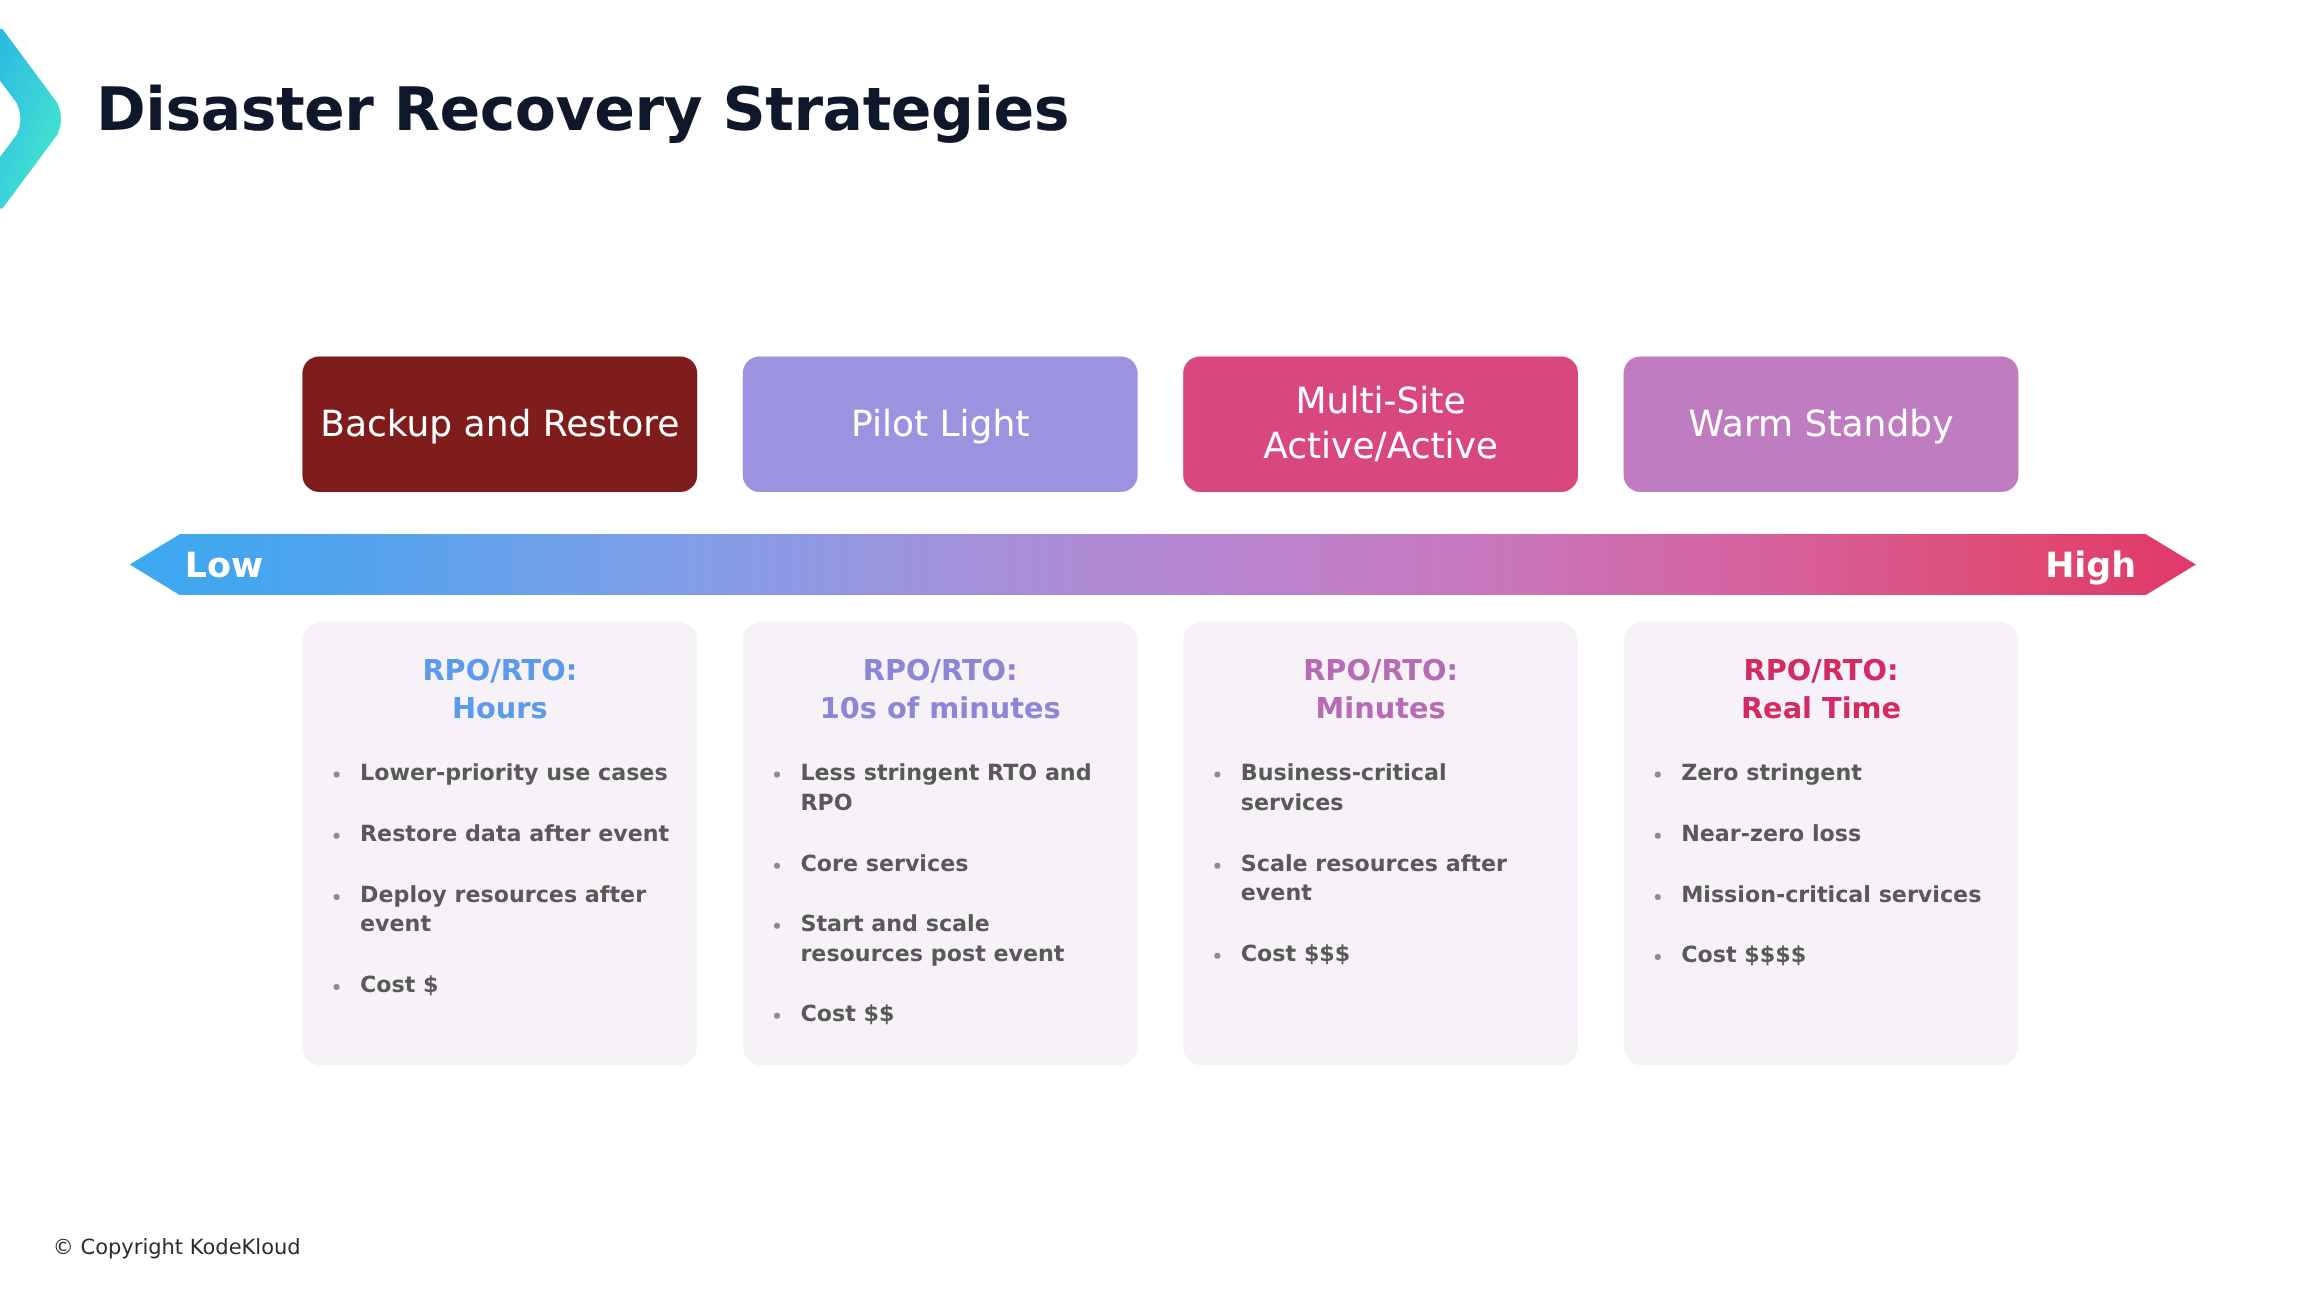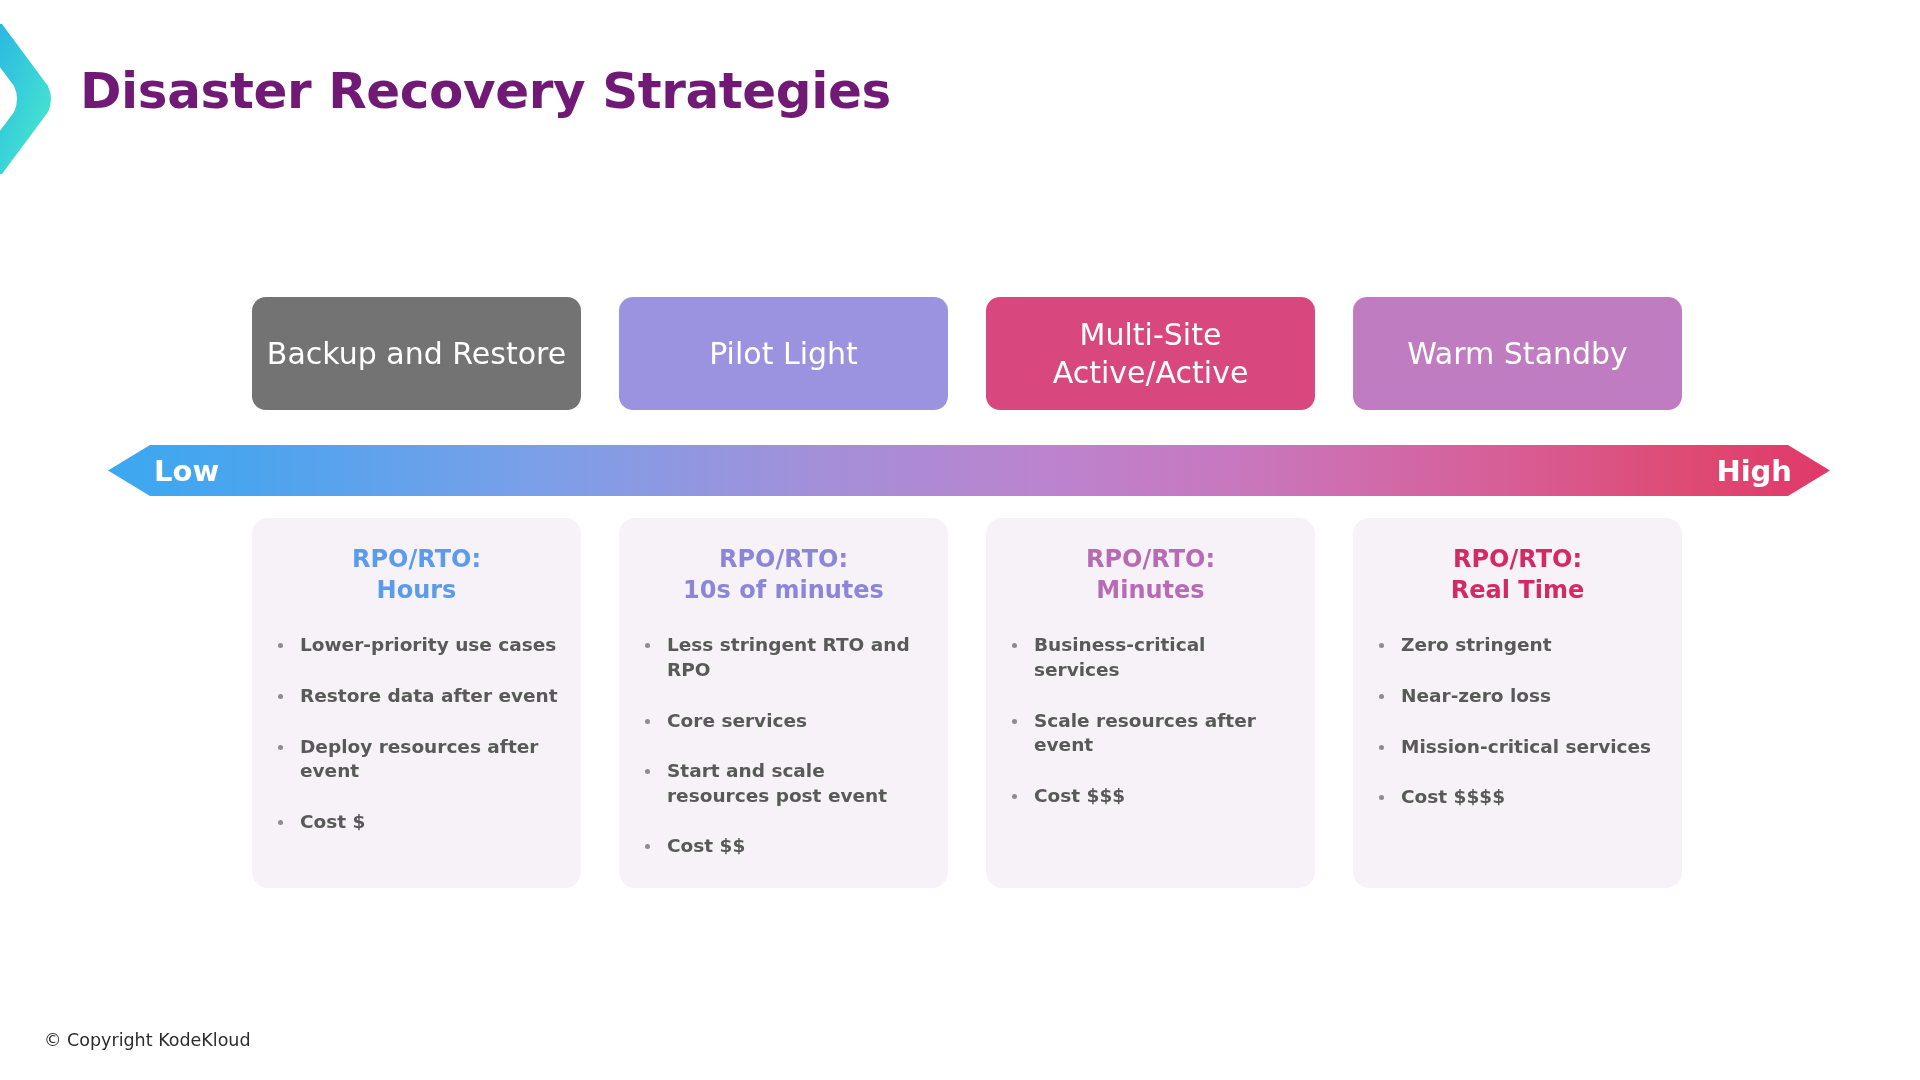--- a/index.html
+++ b/index.html
@@ -25,21 +25,21 @@
     height: 150px;
   }
 
   
   .slide-title {
     position: absolute;
     left: 80px;
     top: 62px;
     font-size: 50px;
     font-weight: 700;
-    color: #701a75;
+    color: #0f172a;
     letter-spacing: -0.4px;
     white-space: nowrap;
   }
 
   
   .headers {
     position: absolute;
     left: 252px;
     top: 297px;
     width: 1430px;
@@ -89,21 +89,21 @@
   }
   .scale-label {
     position: absolute;
     top: 50%;
     transform: translateY(-50%);
     color: #ffffff;
     font-size: 29px;
     font-weight: 700;
   }
   .scale-label.low  { left: 46px; }
-  .scale-label.high { right: 38px; }
+  .scale-label.high { right: 50px; }
 
   
   .cards {
     position: absolute;
     left: 252px;
     top: 518px;
     width: 1430px;
     height: 370px;
     display: flex;
     gap: 38px;
@@ -172,21 +172,21 @@
         <stop offset="100%" stop-color="#4bf0c9"></stop>
       </linearGradient>
     </defs>
     <path d="M0 0 L12 0 L58 62 Q64 75 58 88 L12 150 L0 150 L0 120 L24 88 Q30 75 24 62 L0 30 Z" fill="url(#chevGrad)"></path>
   </svg>
 </div>
 
 <div class="slide-title">Disaster Recovery Strategies</div>
 
 <div class="headers">
-  <div class="header-box" style="background:#737373;">
+  <div class="header-box" style="background:#7f1d1d;">
     <span>
       <span class="line">Backup and</span>
       <span class="line">Restore</span>
     </span>
   </div>
   <div class="header-box" style="background:#9b92e0;">
     <span>
       <span class="line">Pilot Light</span>
     </span>
   </div>

